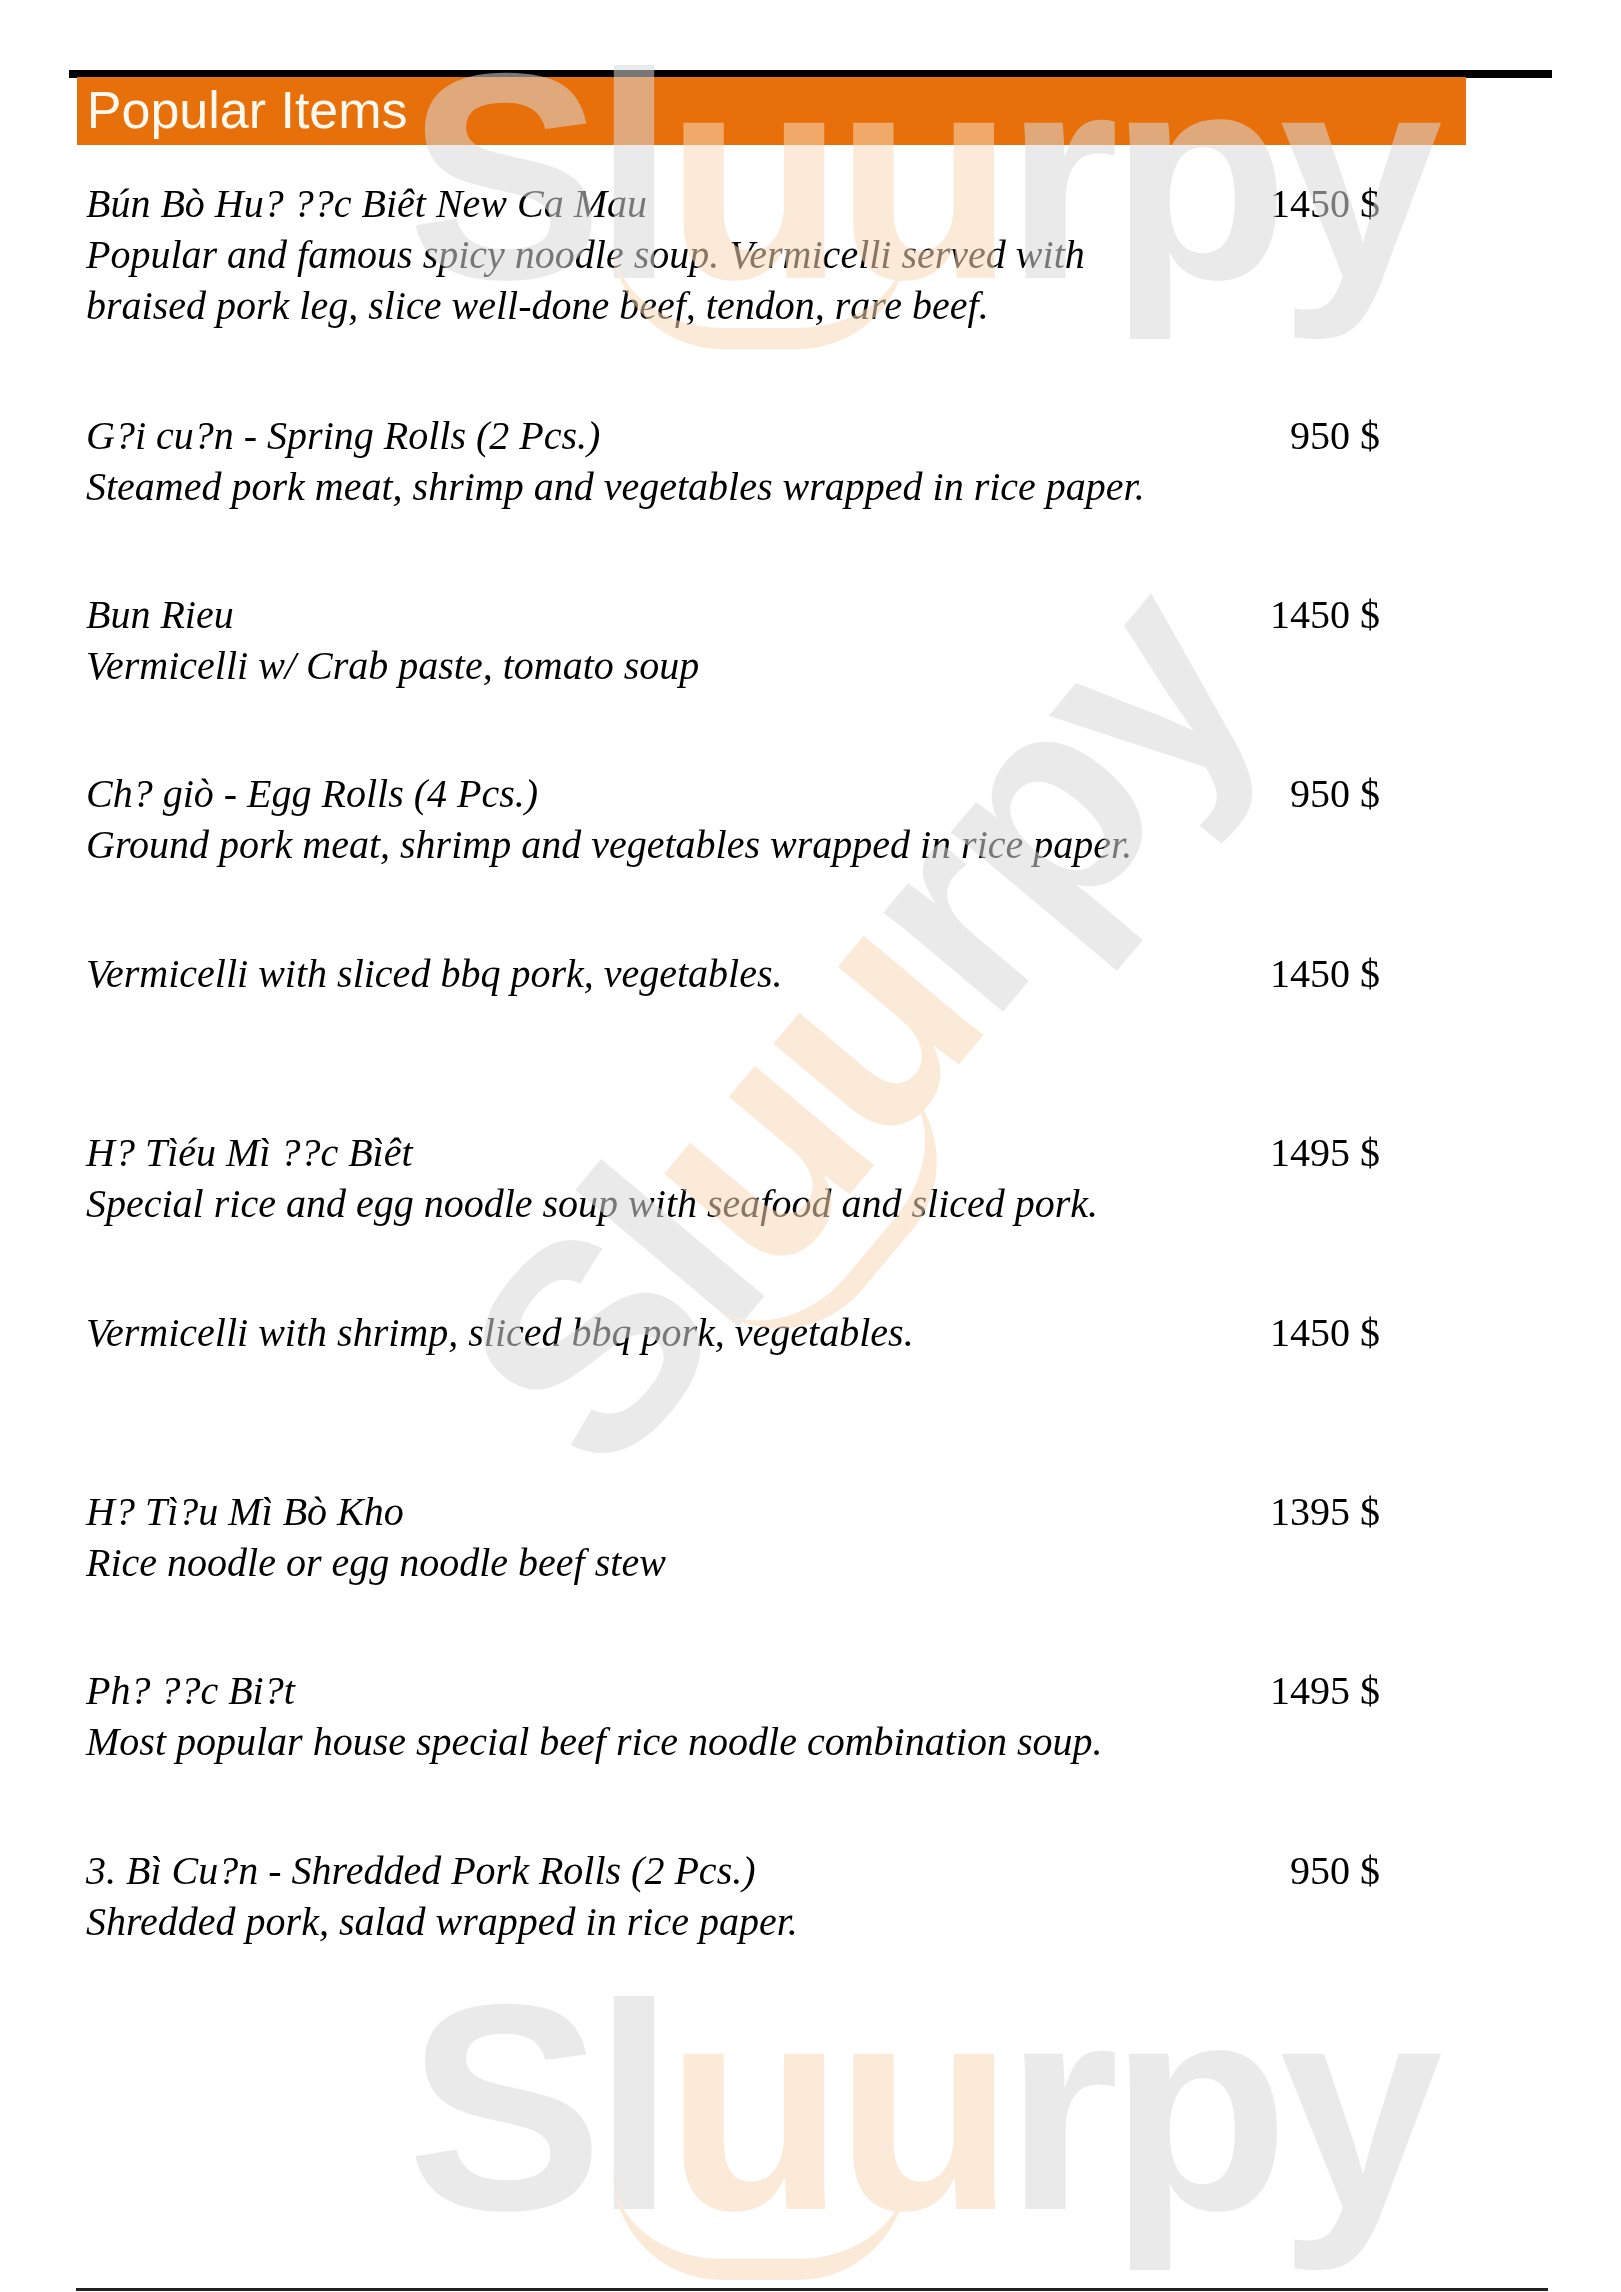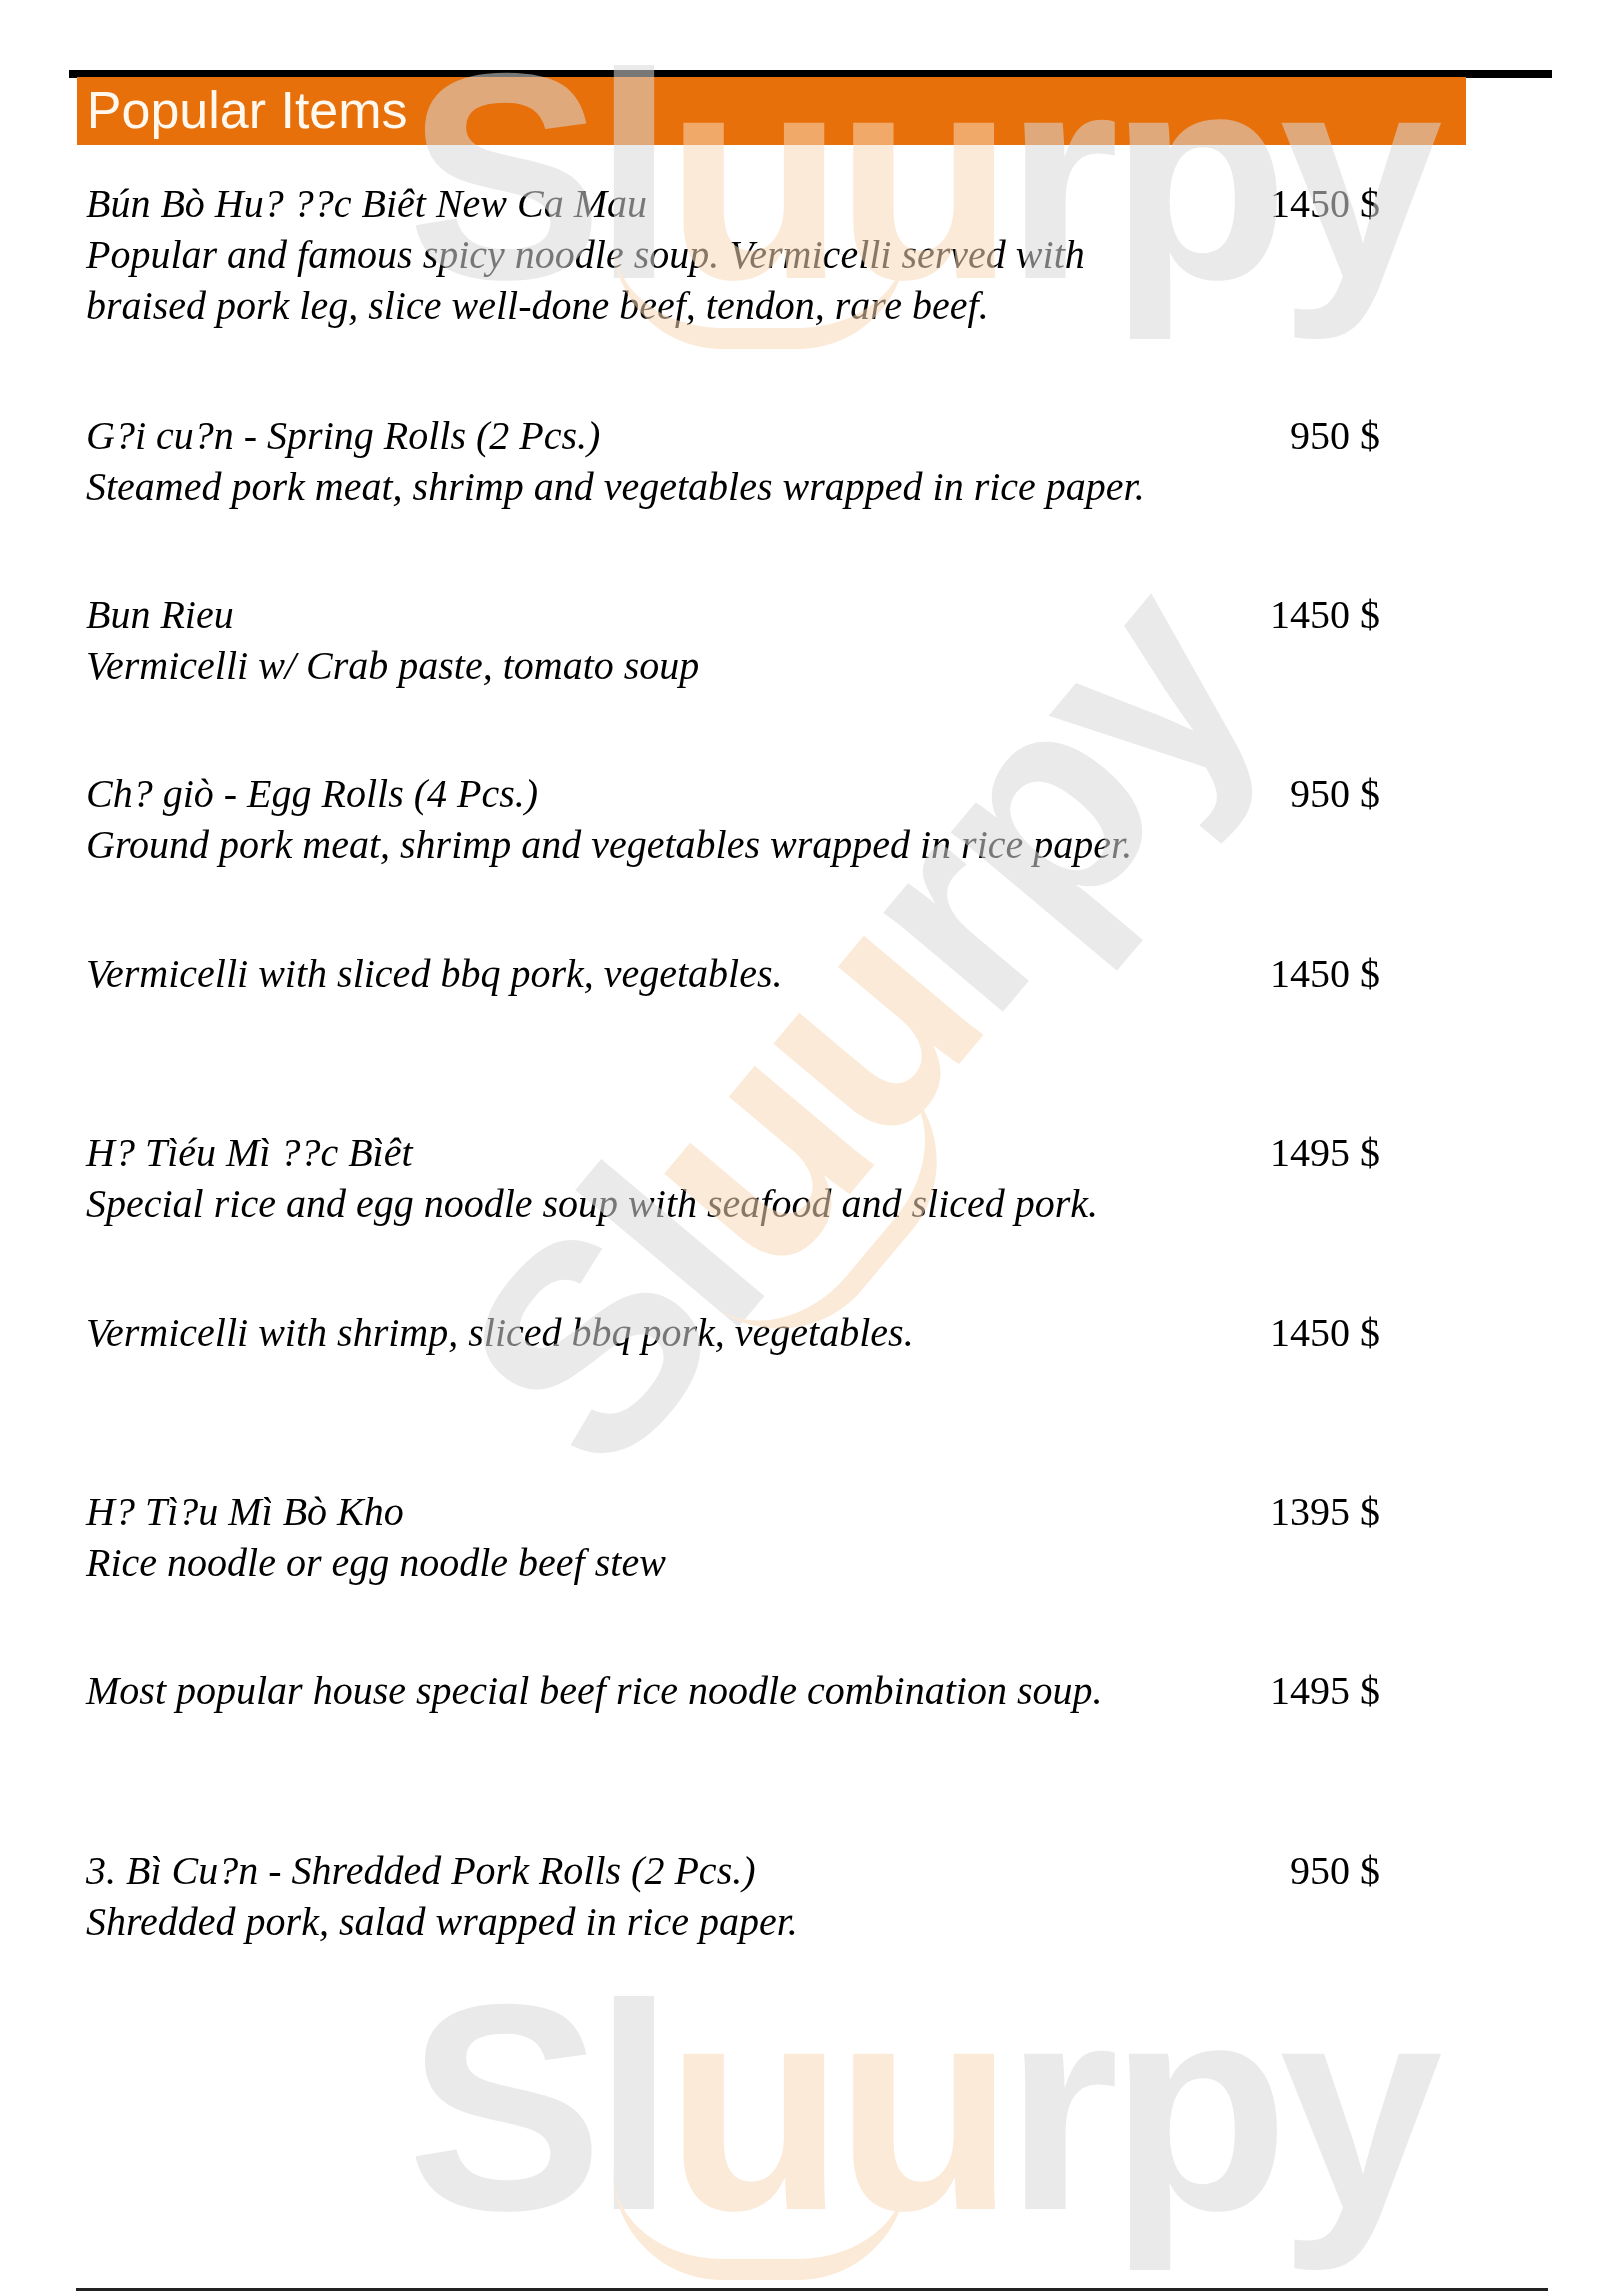--- a/index.html
+++ b/index.html
@@ -96,20 +96,21 @@
   <div class="menu-item" style="top:1307px">
     <span class="item-price">1450 $</span>
     <span class="item-desc">Vermicelli with shrimp, sliced bbq pork, vegetables.</span>
   </div>
   <div class="menu-item" style="top:1486px">
     <span class="item-name">H? Tì?u Mì Bò Kho</span>
     <span class="item-price">1395 $</span>
     <span class="item-desc">Rice noodle or egg noodle beef stew</span>
   </div>
   <div class="menu-item" style="top:1665px">
+    <span class="item-name">Ph? ??c Bi?t</span>
     <span class="item-price">1495 $</span>
     <span class="item-desc">Most popular house special beef rice noodle combination soup.</span>
   </div>
   <div class="menu-item" style="top:1845px">
     <span class="item-name">3. Bì Cu?n - Shredded Pork Rolls (2 Pcs.)</span>
     <span class="item-price">950 $</span>
     <span class="item-desc">Shredded pork, salad wrapped in rice paper.</span>
   </div>
 </div>
 

